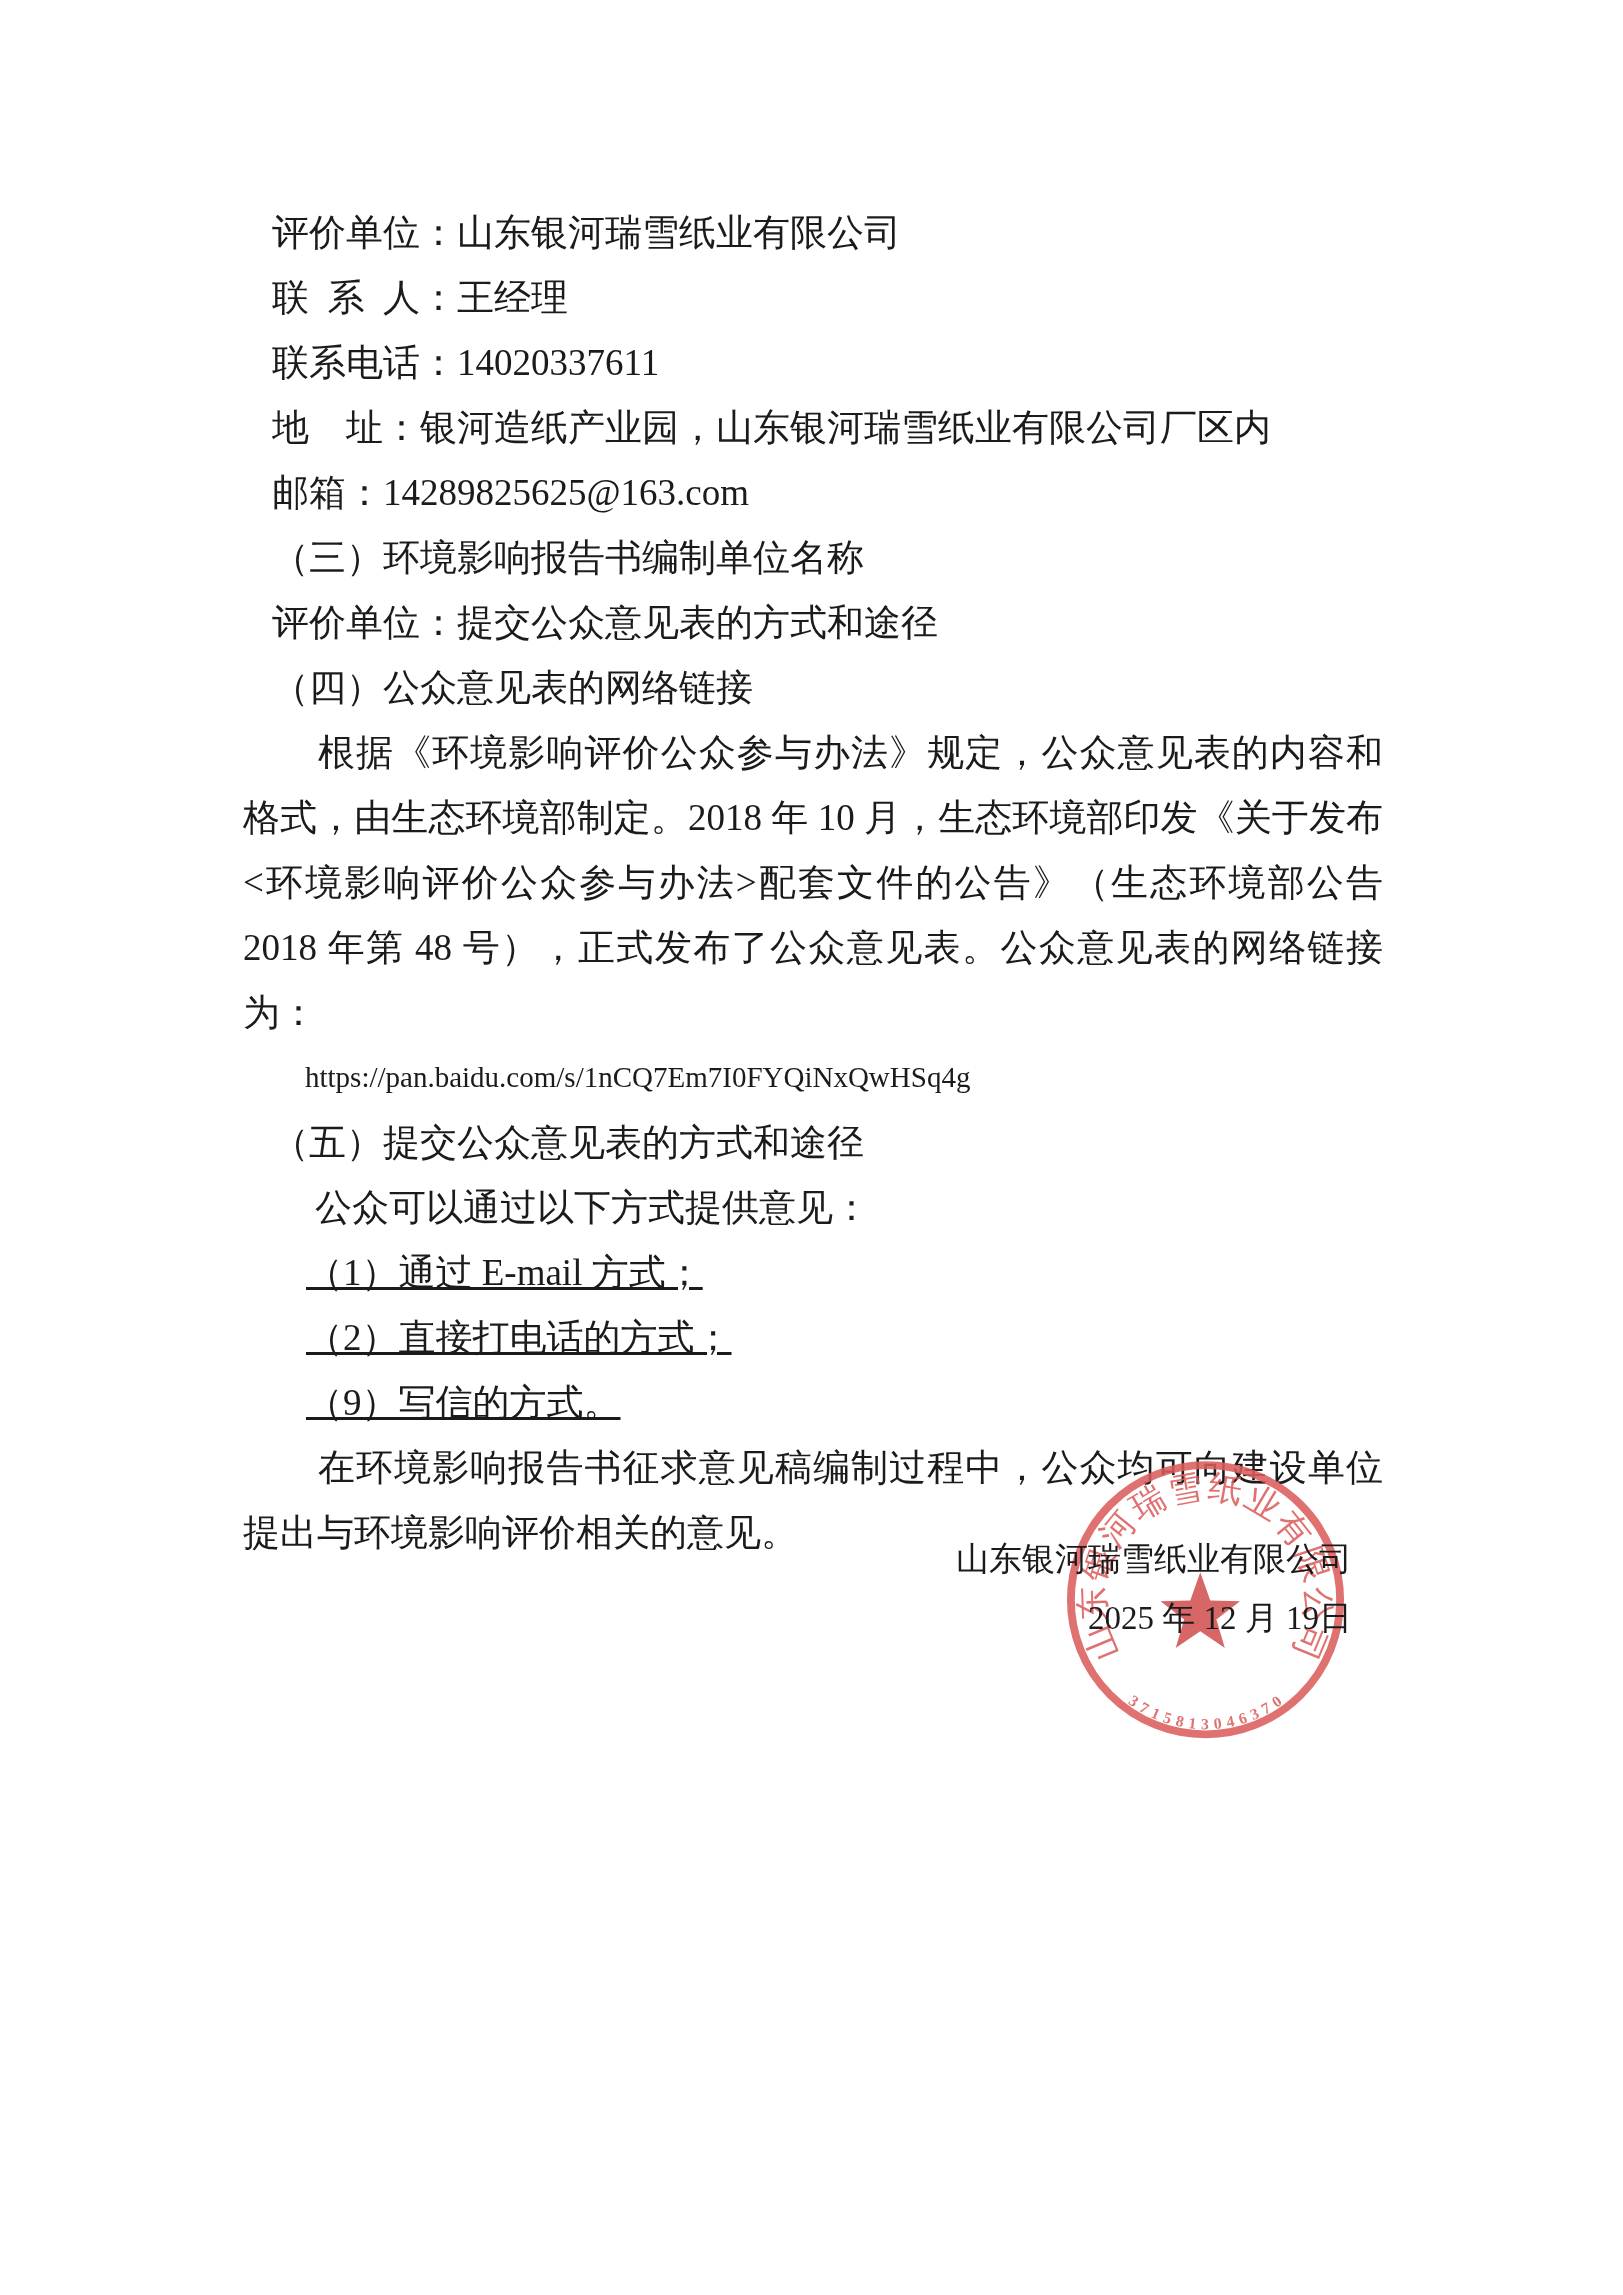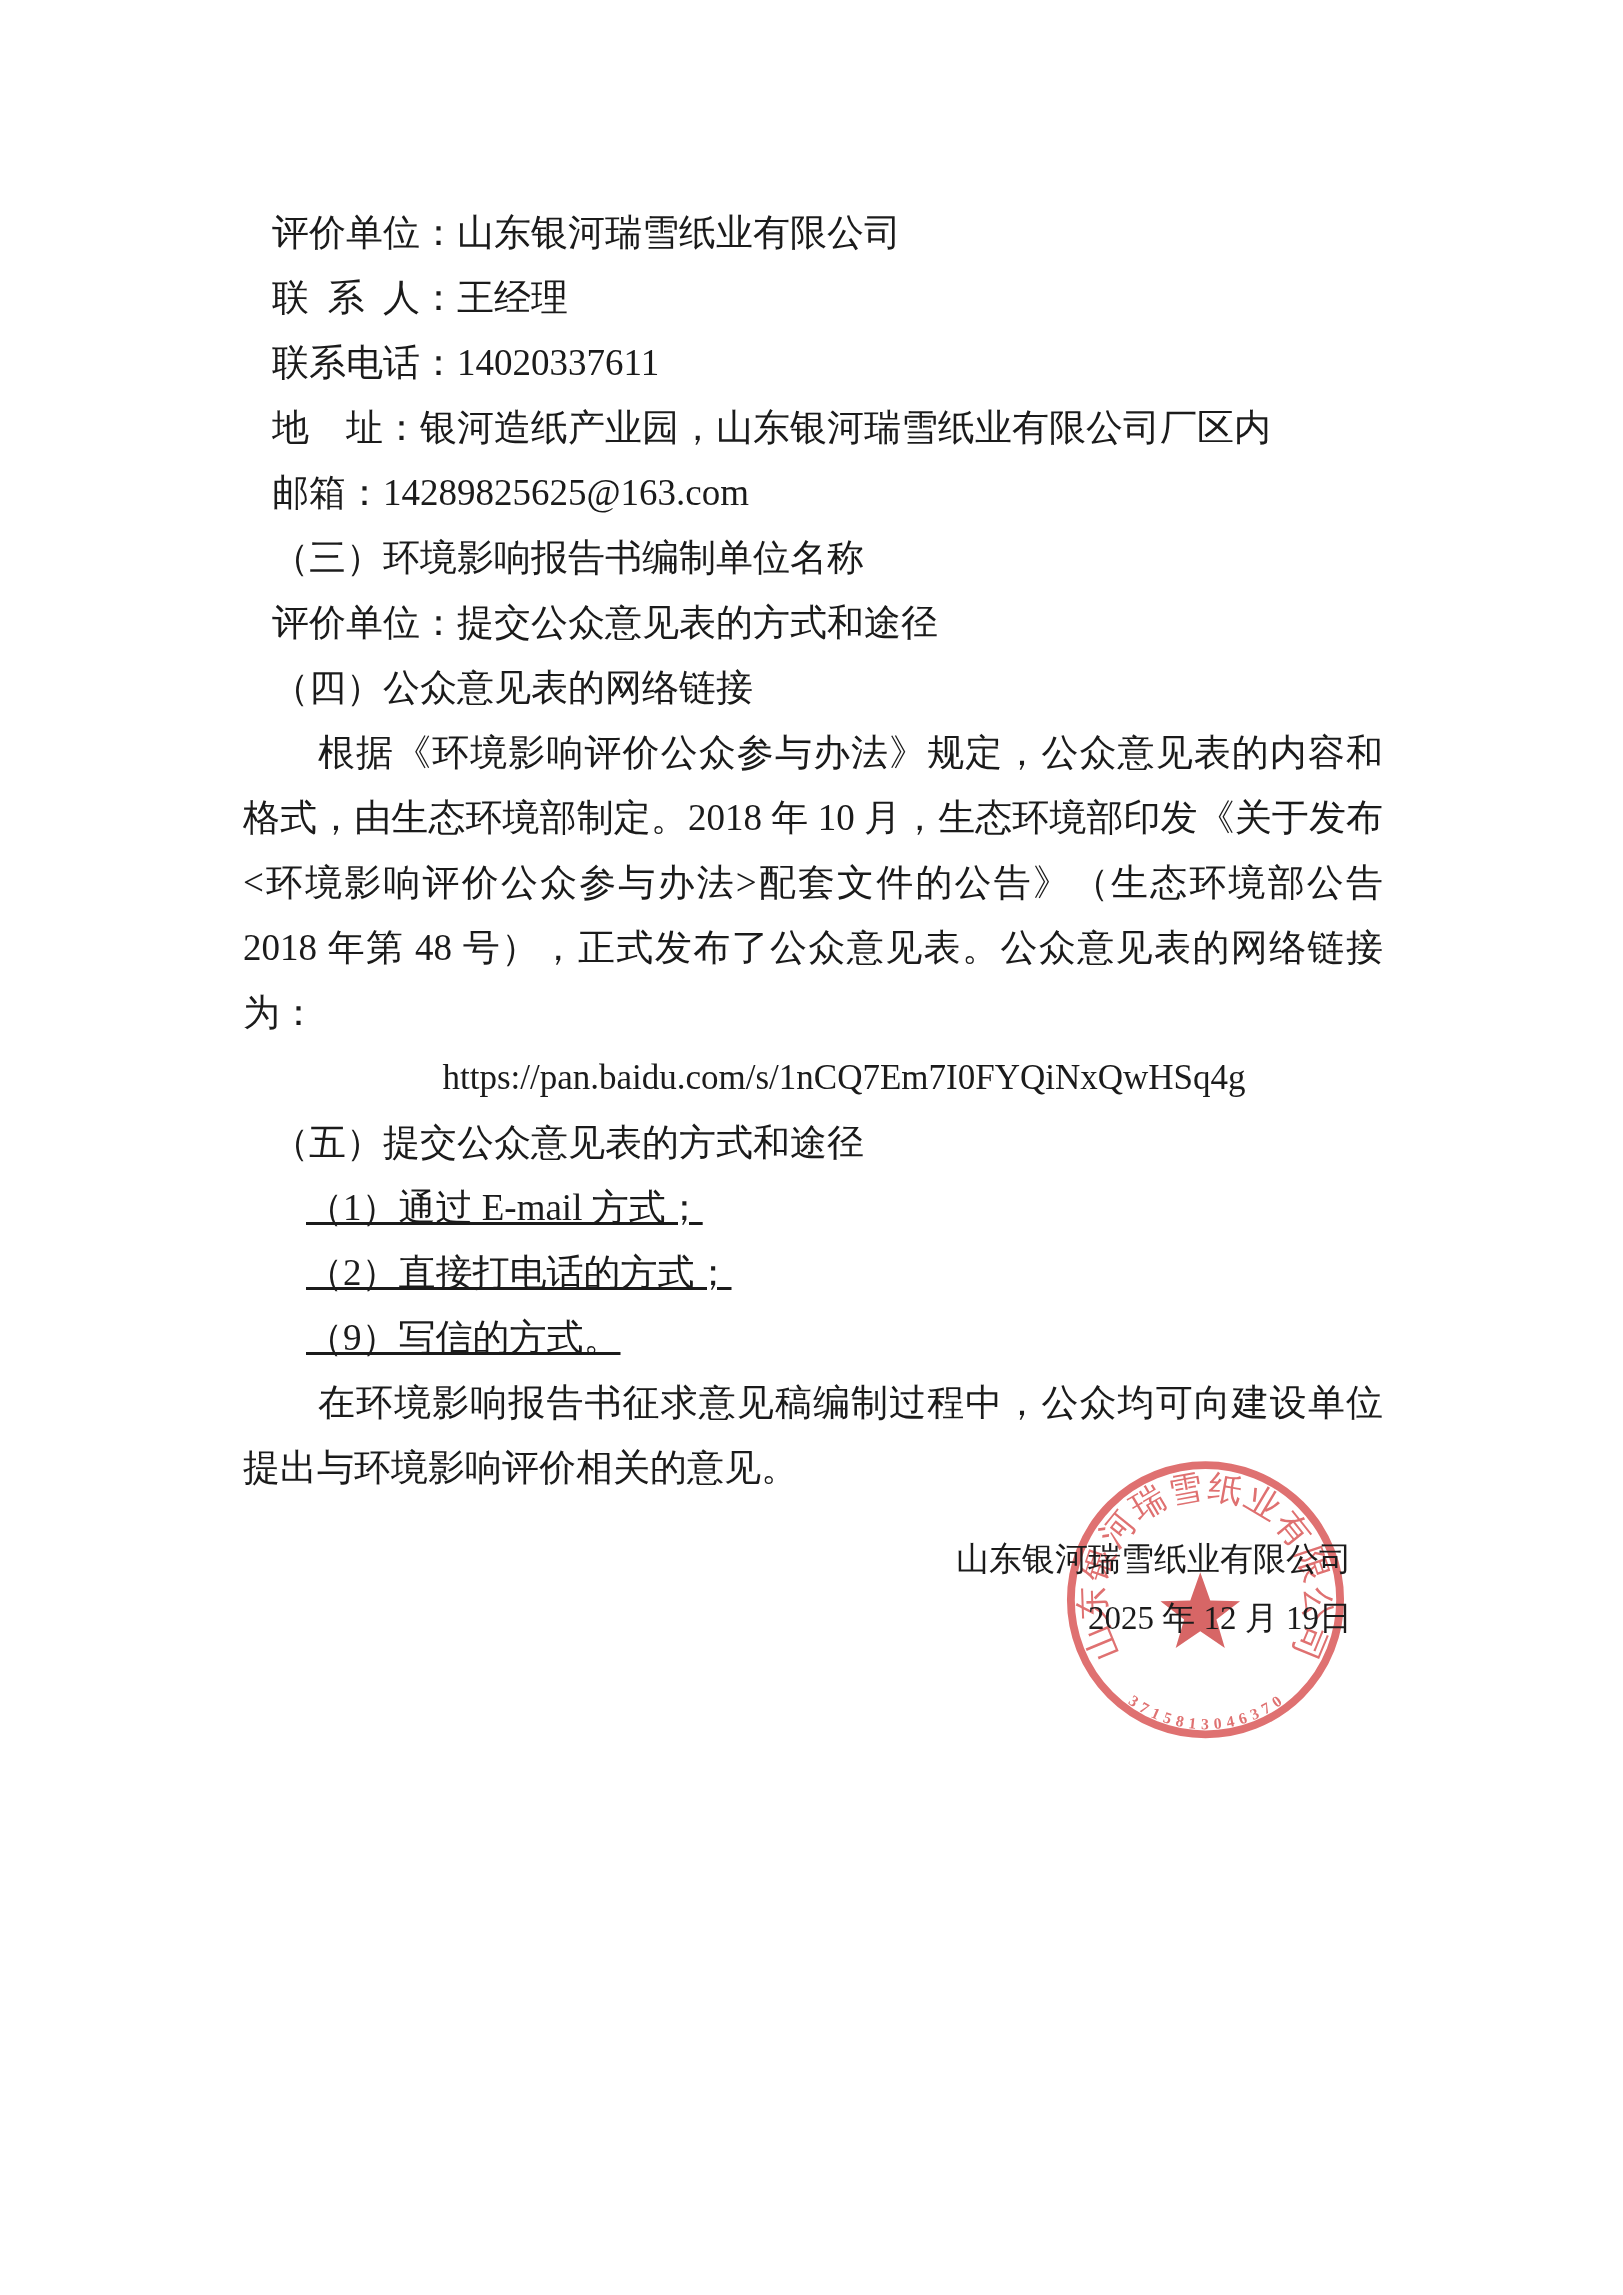--- a/index.html
+++ b/index.html
@@ -24,21 +24,21 @@
     font-size: 37px;
   }
   .content p {
     margin: 0;
     line-height: 65px;
   }
   .lab  { padding-left: 29px; }   
   .head { padding-left: 29px; }   
   .ind2 { padding-left: 72px; }  
   .item { padding-left: 63px; text-decoration: underline; }   
-  .url  { padding-left: 62px; font-size: 35px; text-align: center; }
+  .url  { padding-left: 62px; font-size: 29px; }
   .para {
     text-align: justify;
     text-indent: 75px;
   }
   .signature {
     position: absolute;
     top: 1530px;
     right: 271px;
     text-align: right;
     font-size: 33px;
@@ -84,20 +84,21 @@
     <p class="lab">邮箱：14289825625@163.com</p>
 
     <p class="head">（三）环境影响报告书编制单位名称</p>
     <p class="lab">评价单位：提交公众意见表的方式和途径</p>
 
     <p class="head">（四）公众意见表的网络链接</p>
     <p class="para">根据《环境影响评价公众参与办法》规定，公众意见表的内容和格式，由生态环境部制定。2018 年 10 月，生态环境部印发《关于发布&lt;环境影响评价公众参与办法&gt;配套文件的公告》（生态环境部公告 2018 年第 48 号），正式发布了公众意见表。公众意见表的网络链接为：</p>
     <p class="url">https://pan.baidu.com/s/1nCQ7Em7I0FYQiNxQwHSq4g</p>
 
     <p class="head">（五）提交公众意见表的方式和途径</p>
+    <p class="ind2">公众可以通过以下方式提供意见：</p>
     <p class="item">（1）通过 E-mail 方式；</p>
     <p class="item">（2）直接打电话的方式；</p>
     <p class="item">（9）写信的方式。</p>
     <p class="para">在环境影响报告书征求意见稿编制过程中，公众均可向建设单位提出与环境影响评价相关的意见。</p>
   </main>
 
   <svg class="stamp" viewBox="0 0 430 430" aria-hidden="true">
     <defs>
       <path id="arcTop" d="M 88 305.9 A 155 155 0 1 1 342 305.9" fill="none"></path>
       <path id="arcBottom" d="M 87.7 368.7 A 198 198 0 0 0 342.3 368.7" fill="none"></path>

